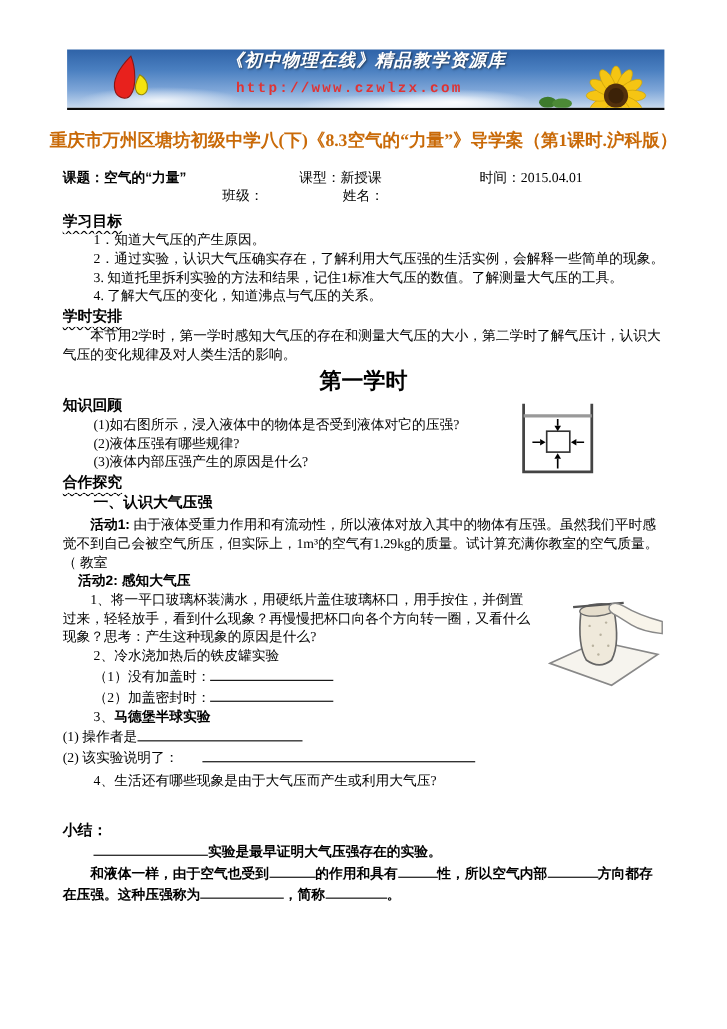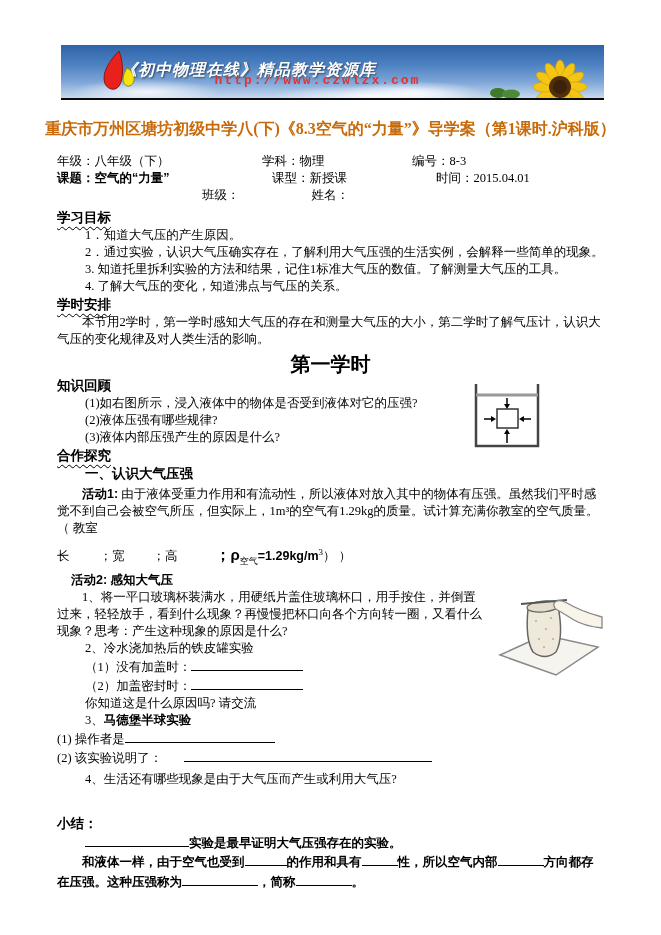--- a/index.html
+++ b/index.html
@@ -6,21 +6,21 @@
   .page{width:661px;height:935px;position:relative;background:#fff;overflow:hidden;
         font-family:"Liberation Serif",serif;font-size:12.5px;color:#000;line-height:17px;}
   .content{padding:0 57px;}
 
   
   .banner{position:relative;margin:45px 57px 0 61px;height:53px;overflow:hidden;
           background:linear-gradient(180deg,#2f63a8 0%,#4a7fc0 35%,#7ea6d8 70%,#c7d9ee 100%);
           border-bottom:2px solid #0a0a0a;}
   .cloud{position:absolute;border-radius:50%;
          background:radial-gradient(closest-side,rgba(255,255,255,.85),rgba(255,255,255,0));}
-  .banner-title{position:absolute;top:16px;left:60px;right:60px;color:#fff;
+  .banner-title{position:absolute;top:2px;left:60px;right:60px;text-align:center;color:#fff;
                 font-weight:bold;font-style:italic;font-size:16px;letter-spacing:1px;
                 font-family:"Liberation Serif",serif;text-shadow:1px 1px 2px rgba(0,0,0,.55);white-space:nowrap;}
   .banner-url{position:absolute;top:27px;left:0;right:30px;text-align:center;color:#e03333;
               font-family:"Liberation Mono",monospace;font-weight:bold;font-size:13px;letter-spacing:2px;}
   .banner-logo{position:absolute;left:36px;top:4px;}
   .banner-sunflower{position:absolute;right:8px;top:14px;}
   .banner-foliage{position:absolute;right:84px;top:40px;}
 
   
   .doc-title{margin-top:11px;text-align:center;color:#c96a08;font-weight:bold;font-size:16px;
@@ -106,25 +106,20 @@
         </g>
       </svg>
     </div>
   </div>
 
   <div class="doc-title">重庆市万州区塘坊初级中学八(下)《8.3空气的“力量”》导学案（第1课时.沪科版）</div>
 
   <div class="content">
 
     <div class="info">
-      <div class="info-row r1">
-        <span class="c1">年级：八年级（下）</span>
-        <span class="c2">学科：物理</span>
-        <span class="c3">编号：8-3</span>
-      </div>
       <div class="info-row r3">
         <span class="c1 bold-cell">课题：空气的“力量”</span>
         <span class="c2">课型：新授课</span>
         <span class="c3">时间：2015.04.01</span>
       </div>
       <div class="class-name-row">
         <span>班级：</span><span class="gap"></span><span>姓名：</span>
       </div>
     </div>
 
@@ -166,23 +161,20 @@
     </div>
 
     <div>
       <span class="h-wavy">合作探究</span>
       <div class="list-line h-bold">一、认识大气压强</div>
 
       
       <div class="ind2 mt4">
         <span class="boldsans">活动1:</span>
         <span>由于液体受重力作用和有流动性，所以液体对放入其中的物体有压强。虽然我们平时感觉不到自己会被空气所压，但实际上，1m³的空气有1.29kg的质量。试计算充满你教室的空气质量。（ 教室</span>
-      </div>
-      <div class="mt4" style="line-height:22px;">
-        <span>长</span><span class="spacer" style="width:30px;"></span><span>；宽</span><span class="spacer" style="width:28px;"></span><span>；高</span><span class="spacer" style="width:38px;"></span><span class="boldsans" style="font-size:15px;">；ρ</span><sub class="rho">空气</sub><span class="boldsans">=1.29kg/m</span><sup class="cube">3</sup><span>）  ）</span>
       </div>
 
       
 
       
       <div class="boldsans" style="padding-left:14px;">活动2: 感知大气压</div>
       <div>
         <div class="act2-fig">
           <svg width="110" height="88" viewBox="0 0 110 88">
             <polygon points="6,64 50,44 104,56 62,84" fill="#f6f4ee" stroke="#888" stroke-width="1.5"></polygon>
@@ -201,21 +193,20 @@
           </svg>
         </div>
         <div class="ind2">1、将一平口玻璃杯装满水，用硬纸片盖住玻璃杯口，用手按住，并倒置过来，轻轻放手，看到什么现象？再慢慢把杯口向各个方向转一圈，又看什么现象？思考：产生这种现象的原因是什么?</div>
         <div class="list-line">2、冷水浇加热后的铁皮罐实验</div>
         <div class="list-line" style="line-height:18px;">
           <span>（1）没有加盖时：</span><span class="blank" style="width:112px;"></span>
         </div>
         <div class="list-line" style="line-height:18px;">
           <span>（2）加盖密封时：</span><span class="blank" style="width:112px;"></span>
         </div>
-        <div class="list-line">你知道这是什么原因吗? 请交流</div>
         <div class="list-line">
           <span>3、</span><span class="boldsans">马德堡半球实验</span>
         </div>
         <div style="line-height:18px;">
           <span>(1) 操作者是</span><span class="blank" style="width:150px;"></span>
         </div>
         <div style="line-height:18px;">
           <span>(2) 该实验说明了：</span><span class="spacer" style="width:22px;"></span><span class="blank" style="width:248px;"></span>
         </div>
         <div class="list-line mt4">4、生活还有哪些现象是由于大气压而产生或利用大气压?</div>

